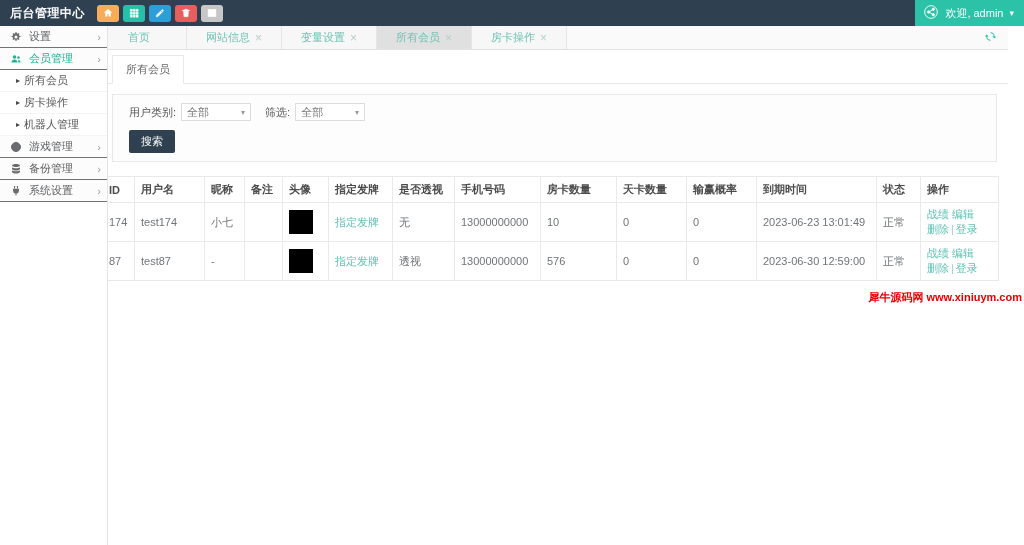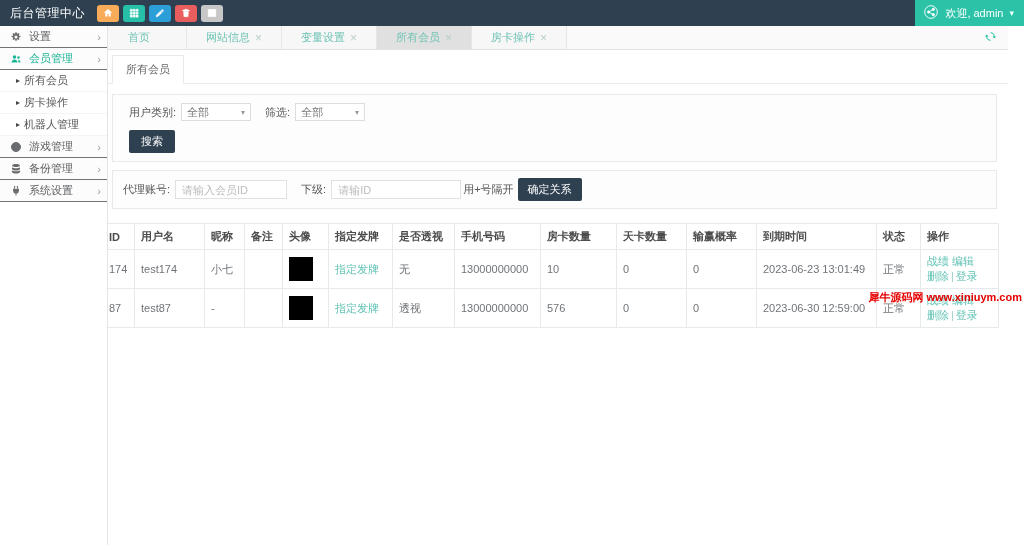--- a/index.html
+++ b/index.html
@@ -2,21 +2,21 @@
 <html><head>
 <meta charset="utf-8">
 <style>
   * { margin:0; padding:0; box-sizing:border-box; }
   html,body { width:1024px; height:545px; overflow:hidden; background:#fff;
     font-family:"Liberation Sans","DejaVu Sans",sans-serif; font-size:11px; color:#676a6c; }
 
   
   .topbar { position:absolute; top:0; left:0; width:1024px; height:26px;
     background:#2f4050; display:flex; align-items:center; z-index:20; }
-  .topbar-title { color:#fff; font-size:12px; font-weight:normal; padding:0 12px 0 10px; letter-spacing:.5px; }
+  .topbar-title { color:#fff; font-size:12px; font-weight:bold; padding:0 12px 0 10px; letter-spacing:.5px; }
   .qbtns { display:flex; gap:4px; align-items:center; }
   .qbtn { width:22px; height:17px; border-radius:3px; border:none; display:flex;
     align-items:center; justify-content:center; cursor:pointer; }
   .qbtn svg { width:10px; height:10px; fill:#fff; stroke:#fff; }
   .qb-0 { background:#f8ac59; } .qb-1 { background:#26bfa8; } .qb-2 { background:#2d9fd8; }
   .qb-3 { background:#e85d5d; } .qb-4 { background:#c7c7c7; }
   .topbar-spacer { flex:1; }
   .user-area { height:26px; background:#2bc2a7; display:flex; align-items:center;
     gap:6px; padding:0 10px 0 8px; color:#fff; cursor:pointer; }
   .user-area svg { width:16px; height:16px; }
@@ -259,29 +259,20 @@
       <span class="fgap"></span>
       <span class="flabel">筛选:</span>
       <div class="fselect">
         <span>全部</span>
         <span class="sel-caret">▾</span>
       </div>
     </div>
     <button class="dark-btn">搜索</button>
   </div>
 
-  <div class="box agent-box">
-    <span class="flabel">代理账号:</span>
-    <input class="in-agent" type="text" placeholder="请输入会员ID" style="">
-    <span class="fgap"></span>
-    <span class="flabel">下级:</span>
-    <input class="in-sub" type="text" placeholder="请输ID" style="">
-    <span class="agent-hint">用+号隔开</span>
-    <button class="dark-btn agent-btn">确定关系</button>
-  </div>
 
   <div class="table-wrap">
     <table>
       <colgroup>
         <col style="width:32px">
           <col style="width:70px">
           <col style="width:40px">
           <col style="width:38px">
         <col style="width:46px">
           <col style="width:64px">

